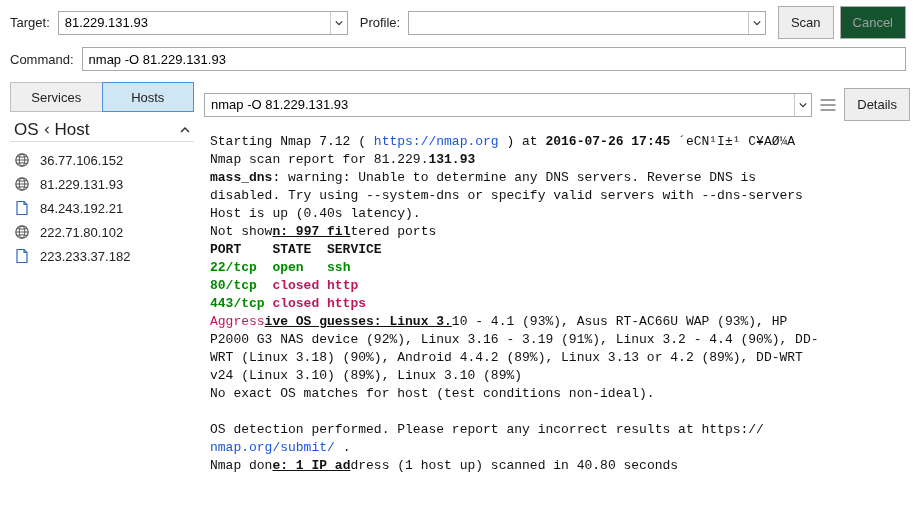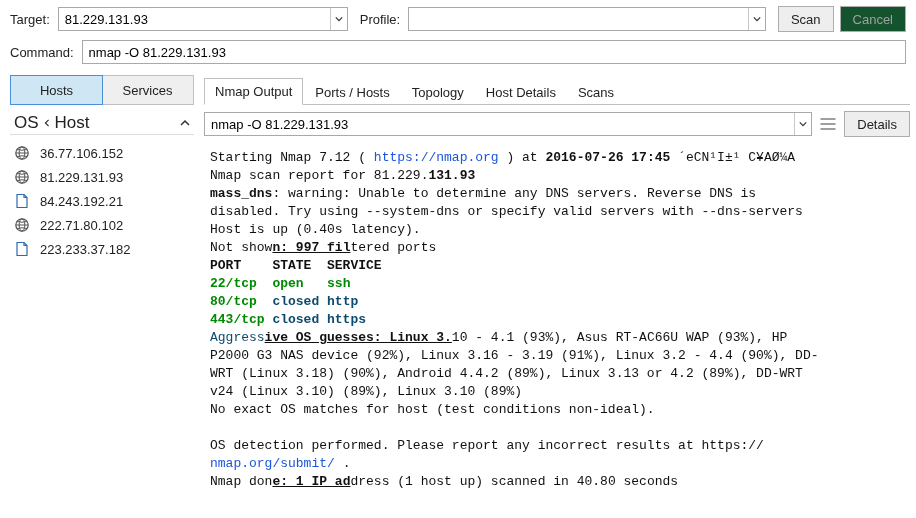--- a/index.html
+++ b/index.html
@@ -35,21 +35,21 @@
   .combo .arrow {
     width: 18px; height: 100%;
     display: flex; align-items: center; justify-content: center;
     border-left: 1px solid #c8c8c8;
     color: #333;
   }
   .combo .arrow svg { width: 8px; height: 8px; }
   .btn {
     border: 1px solid #adadad;
     background: #eee;
-    height: 26px;
+    height: 33px;
     padding: 0 12px;
     display: flex; align-items: center; justify-content: center;
     cursor: default;
   }
   .btn.disabled { color: #a0a0a0; background: #14532d; }
   .target-combo { flex: 0 0 290px; }
   .target-combo input { width: 100%; }
   .profile-combo { flex: 1 1 auto; margin-right: 6px; }
   .profile-combo input { width: 100%; }
   .command-row {
@@ -171,21 +171,21 @@
     font-size: 13px;
     line-height: 18px;
     white-space: pre;
     color: #111;
     overflow: hidden;
     padding: 6px 0 0 6px;
   }
   .b { font-weight: bold; }
   .link { color: #1a56db; }
   .green { color: #008a00; }
-  .red { color: #0c4a6e; }
+  .red { color: #be185d; }
   .u { text-decoration: underline; }
 </style>
 </head>
 <body>
 
 <div class="toolbar">
   <span class="toolbar-label">Target:</span>
   <div class="combo target-combo">
     <input value="81.229.131.93" style="">
     <div class="arrow">
@@ -213,25 +213,25 @@
 
 <div class="command-row">
   <span>Command:</span>
   <input class="command-input" value="nmap -O 81.229.131.93" style="">
 </div>
 
 <div class="main">
 
   <div class="left">
     <div class="hs-tabs">
+      <div class="hs-tab">
+          <span>Services</span>
+        </div>
       <div class="hs-tab active">
           <span>Hosts</span>
-        </div>
-      <div class="hs-tab">
-          <span>Services</span>
         </div>
     </div>
     <div class="host-header">
       <span>OS</span>
       <span class="arrowL">
           <svg viewBox="0 0 10 10">
             <path d="M7 1 L3 5 L7 9" fill="none" stroke="#333" stroke-width="1.5"></path>
           </svg>
         </span>
       <span>Host</span>
@@ -291,27 +291,20 @@
               <path d="M3 1.5 H10 L13 4.5 V14.5 H3 Z" fill="#fff" stroke="#2a6ab5" stroke-width="1.2"></path>
               <path d="M10 1.5 V4.5 H13" fill="none" stroke="#2a6ab5" stroke-width="1.2"></path>
             </svg>
           </span>
           <span>223.233.37.182</span>
         </div>
       </div>
   </div>
 
   <div class="right">
-    <div class="out-tabs">
-      <div class="out-tab active"><span>Nmap Output</span></div>
-      <div class="out-tab"><span>Ports / Hosts</span></div>
-      <div class="out-tab"><span>Topology</span></div>
-      <div class="out-tab"><span>Host Details</span></div>
-      <div class="out-tab"><span>Scans</span></div>
-    </div>
     <div class="scan-row">
       <div class="combo scan-combo">
         <input value="nmap -O 81.229.131.93" style="">
         <div class="arrow">
             <svg viewBox="0 0 10 10">
               <path d="M1 3 L5 7 L9 3" fill="none" stroke="#333" stroke-width="1.5"></path>
             </svg>
           </div>
       </div>
       <div class="menu-icon">

